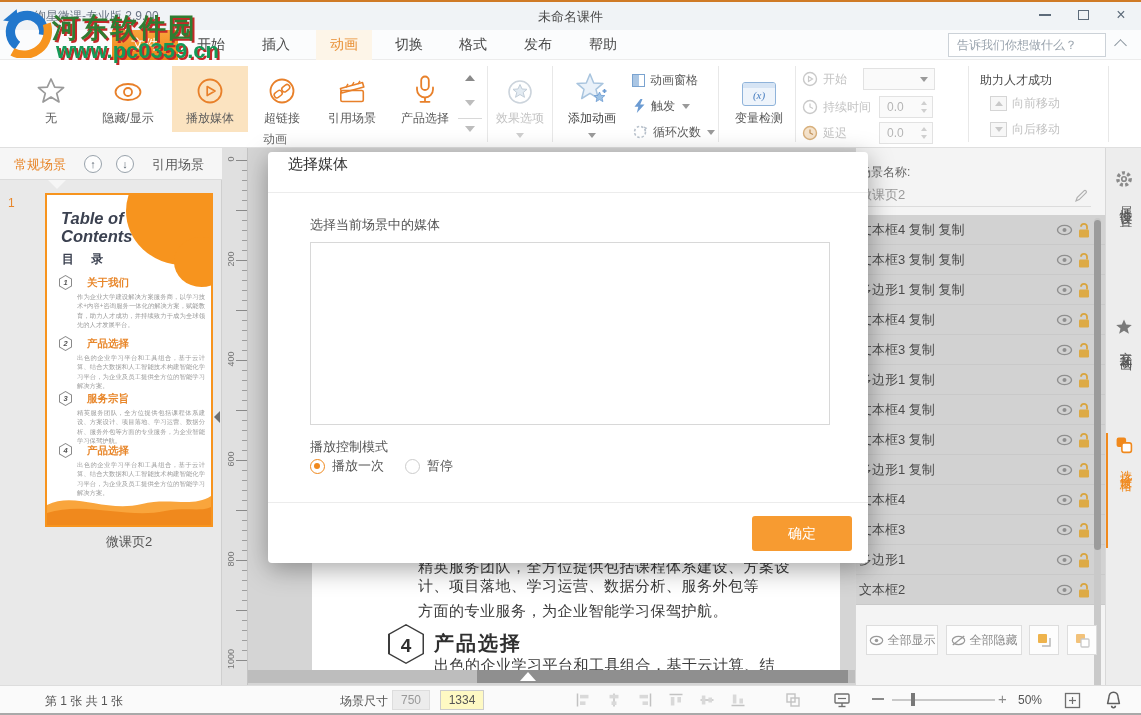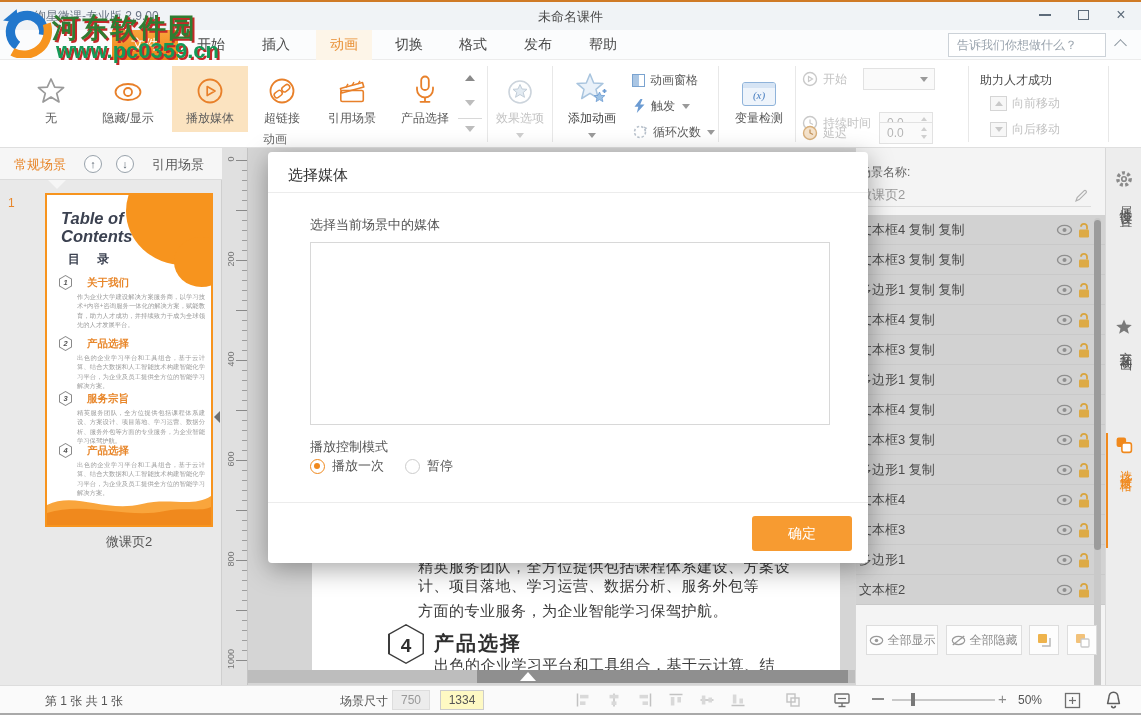--- a/index.html
+++ b/index.html
@@ -66,21 +66,21 @@
   #lp-header { position:absolute; left:0; top:0; width:222px; height:32px; background:#f6f6f6; border-bottom:1px solid #dcdcdc; }
   #lp-notch { position:absolute; left:48px; top:32px; width:0; height:0; border-left:9px solid transparent; border-right:9px solid transparent; border-top:9px solid #f6f6f6; z-index:2; }
   #tab-normal { position:absolute; left:14px; top:8px; color:#e8872b; font-size:13px; }
   #tab-ref { position:absolute; left:152px; top:8px; color:#5a5a5a; font-size:13px; }
   .circ-btn { position:absolute; top:7px; width:18px; height:18px; border:1px solid #98a2ab; border-radius:50%; color:#5a6570; font-size:11px; display:flex; align-items:center; justify-content:center; background:#fdfdfd; }
   #slide-num { position:absolute; left:8px; top:48px; color:#e8872b; font-size:12px; }
   #thumb { position:absolute; left:45px; top:45px; width:168px; height:334px; background:#fff; border:2px solid #f7941e; overflow:hidden; }
   .blob1 { position:absolute; right:-30px; top:-38px; width:115px; height:108px; background:#f7941e; border-radius:50%; }
   .blob2 { position:absolute; right:-18px; top:42px; width:55px; height:50px; background:#f7941e; border-radius:50%; }
   #thumb-title-en { position:absolute; left:14px; top:14px; width:108px; font-weight:bold; font-style:italic; font-size:16.5px; line-height:1.1; color:#3b4150; }
-  #thumb-title-cn { position:absolute; left:21px; top:56px; font-weight:bold; font-size:12px; letter-spacing:7px; color:#3b4150; }
+  #thumb-title-cn { position:absolute; left:15px; top:56px; font-weight:bold; font-size:12px; letter-spacing:7px; color:#3b4150; }
   .titem { position:absolute; left:12px; width:146px; }
   .titem .thead { display:flex; align-items:center; }
   .hexs { position:relative; width:13px; height:15px; background:#8a8a8a; clip-path:polygon(50% 0,100% 25%,100% 75%,50% 100%,0 75%,0 25%); flex:0 0 13px; }
   .hexs i { position:absolute; left:1px; top:1px; right:1px; bottom:1px; background:#fff; clip-path:polygon(50% 0,100% 25%,100% 75%,50% 100%,0 75%,0 25%); }
   .hexs b { position:absolute; left:0; right:0; top:2.5px; text-align:center; font-size:7.5px; font-style:italic; color:#555; z-index:1; }
   .titem .thd { margin-left:15px; font-weight:bold; font-size:10.5px; color:#e8872b; }
   .titem .tbody { margin:2px 0 0 18px; font-size:6.3px; line-height:1.5; color:#9a9a9a; text-align:justify; }
   #thumb-wave { position:absolute; left:0; bottom:0; width:164px; height:42px; }
   #slide-label { position:absolute; left:45px; top:385px; width:168px; text-align:center; font-size:13px; color:#555; }
   #lp-collapse { position:absolute; left:212px; top:256px; width:10px; height:26px; display:flex; align-items:center; justify-content:center; }
@@ -138,21 +138,21 @@
   #zoom-minus { position:absolute; left:872px; top:12px; width:12px; height:2px; background:#8a8a8a; }
   #zoom-track { position:absolute; left:892px; top:13px; width:103px; height:1.5px; background:#c9c9c9; }
   #zoom-thumb { position:absolute; left:911px; top:7px; width:4px; height:13px; background:#787878; }
   #zoom-plus { position:absolute; left:998px; top:4px; font-size:15px; color:#8a8a8a; }
   #zoom-value { position:absolute; left:1018px; top:7px; font-size:12px; color:#555; }
   #fit-icon { position:absolute; left:1063px; top:5px; }
   #bell-icon { position:absolute; left:1104px; top:4px; }
 
   
   #modal { position:absolute; left:268px; top:152px; width:600px; height:411px; background:#fff; border-radius:4px; box-shadow:0 6px 26px rgba(0,0,0,0.35); z-index:50; }
-  #modal-title { position:absolute; left:20px; top:14px; font-size:15px; color:#333; }
+  #modal-title { position:absolute; left:20px; top:3px; font-size:15px; color:#333; }
   #modal-tdiv { position:absolute; left:0; top:40px; width:600px; border-bottom:1px solid #ececec; }
   #modal-prompt { position:absolute; left:42px; top:64px; font-size:13px; color:#555; }
   #media-listbox { position:absolute; left:42px; top:90px; width:520px; height:183px; border:1px solid #d8d8d8; background:#fff; }
   #mode-label { position:absolute; left:42px; top:286px; font-size:13px; color:#555; }
   .radio { position:absolute; top:305px; display:flex; align-items:center; gap:7px; font-size:13px; color:#555; }
   .rdot { width:15px; height:15px; border-radius:50%; border:1.5px solid #ccc; background:#fff; position:relative; }
   .rdot.on { border-color:#f0891d; }
   .rdot.on i { position:absolute; left:3px; top:3px; width:6px; height:6px; border-radius:50%; background:#f0891d; }
   #modal-fdiv { position:absolute; left:0; top:350px; width:600px; border-bottom:1px solid #ececec; }
   .mbtn { position:absolute; top:364px; height:35px; border-radius:3px; color:#fff; font-size:14px; display:flex; align-items:center; justify-content:center; cursor:default; }
@@ -340,21 +340,21 @@
     <div class="srow dis" style="left:802px; top:8px;">
       <svg width="16" height="16" viewBox="0 0 16 16">
           <circle cx="8" cy="8" r="6.5" fill="none" stroke="#c9c9c9" stroke-width="1.4"></circle>
           <path d="M6.5 5.5 L10.5 8 L6.5 10.5 Z" fill="none" stroke="#c9c9c9" stroke-width="1.2"></path>
         </svg>
       <span class="slb">开始</span>
       <span class="dd-box" style="margin-left:16px;">
           <i class="caret"></i>
         </span>
     </div>
-    <div class="srow dis" style="left:802px; top:52px;">
+    <div class="srow dis" style="left:802px; top:36px;">
       <svg width="16" height="16" viewBox="0 0 16 16">
           <circle cx="8" cy="8" r="6.5" fill="none" stroke="#c9c9c9" stroke-width="1.4"></circle>
           <path d="M8 4.5 V8 L11 9.5" fill="none" stroke="#c9c9c9" stroke-width="1.2"></path>
         </svg>
       <span class="slb">持续时间</span>
       <span class="spin"><span>0.0</span><i class="su"></i><i class="sd"></i></span>
     </div>
     <div class="srow dis" style="left:802px; top:62px;">
       <svg width="16" height="16" viewBox="0 0 16 16">
           <circle cx="8" cy="8" r="6.5" fill="#f5e3cc" stroke="#d8b07c" stroke-width="1.4"></circle>

